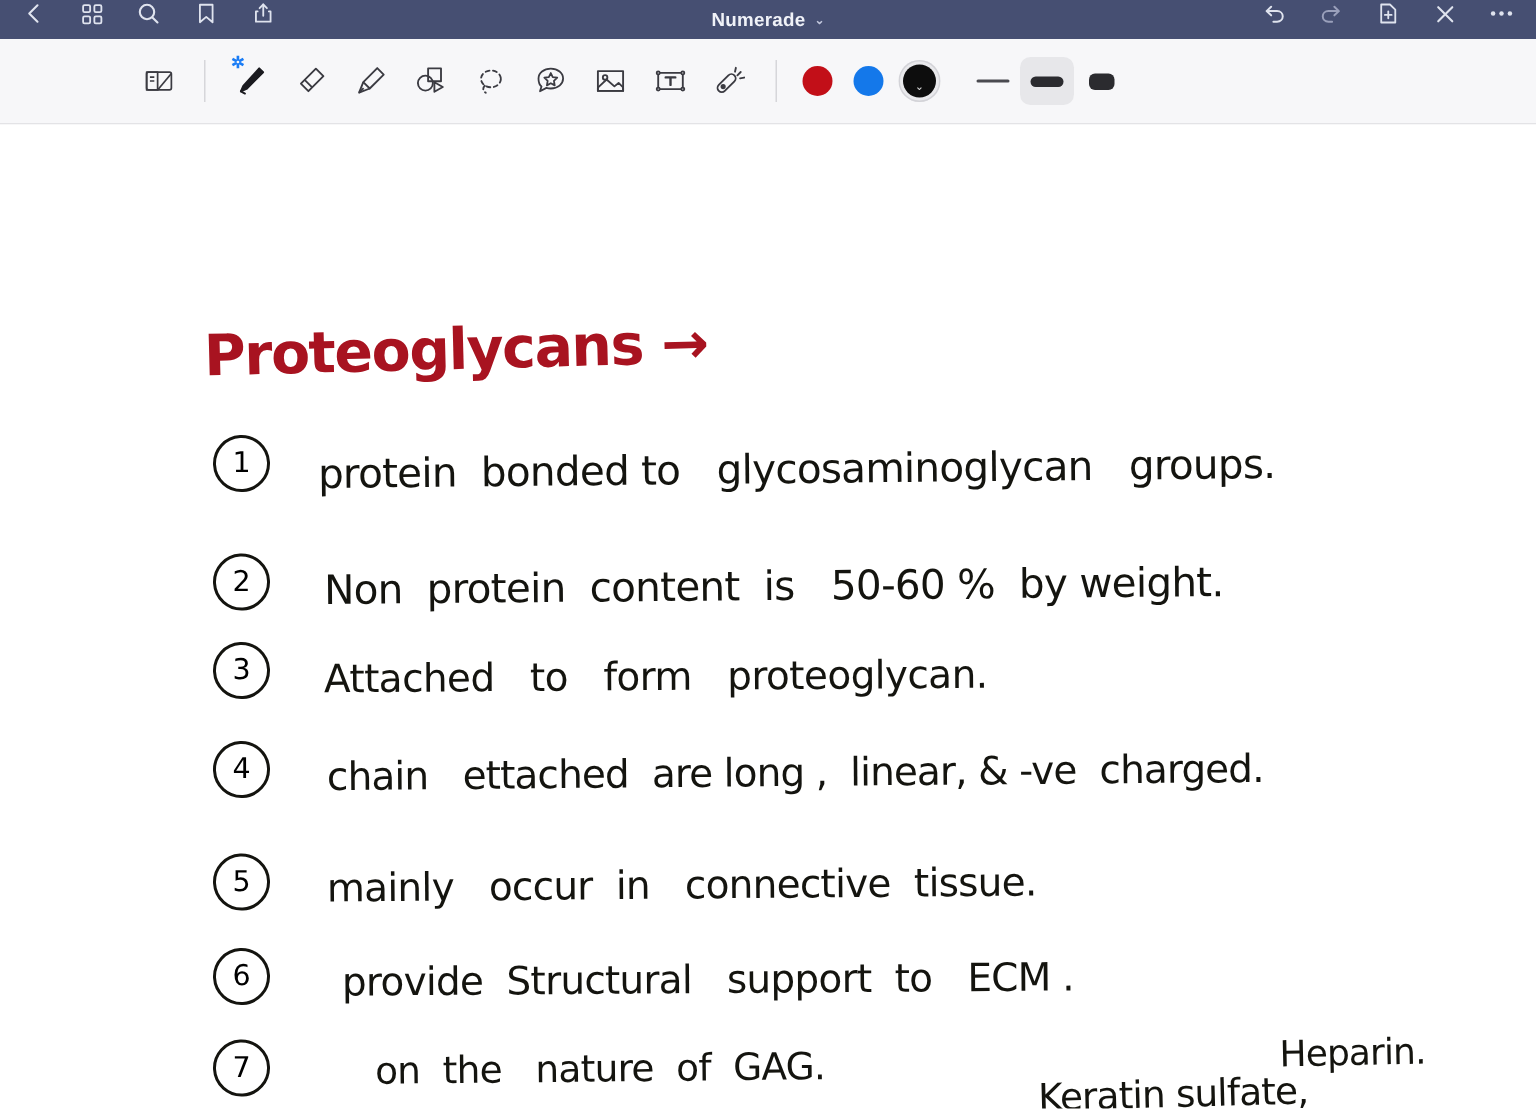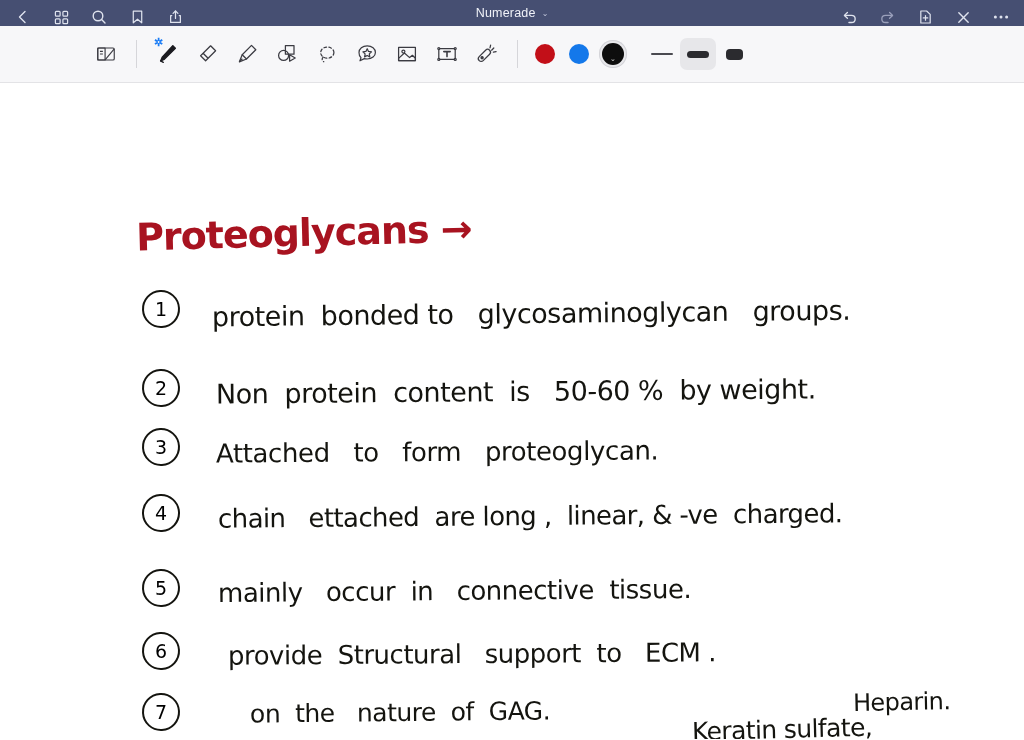--- a/index.html
+++ b/index.html
@@ -14,24 +14,25 @@
     font-family: "Liberation Sans", sans-serif;
     -webkit-font-smoothing: antialiased;
   }
 
   
   .topbar {
     position: relative;
     height: 26px;
     background: #464f72;
     display: flex;
-    align-items: flex-end;
+    align-items: flex-start;
     padding: 0 14px;
     box-sizing: border-box;
     color: #e3e6f0;
+    font-weight: bold;
   }
   .topbar-left, .topbar-right {
     display: flex;
     align-items: center;
   }
   .topbar-left { gap: 20px; }
   .topbar-right { gap: 20px; margin-left: auto; }
   .nav-icon {
     width: 18px;
     height: 18px;

